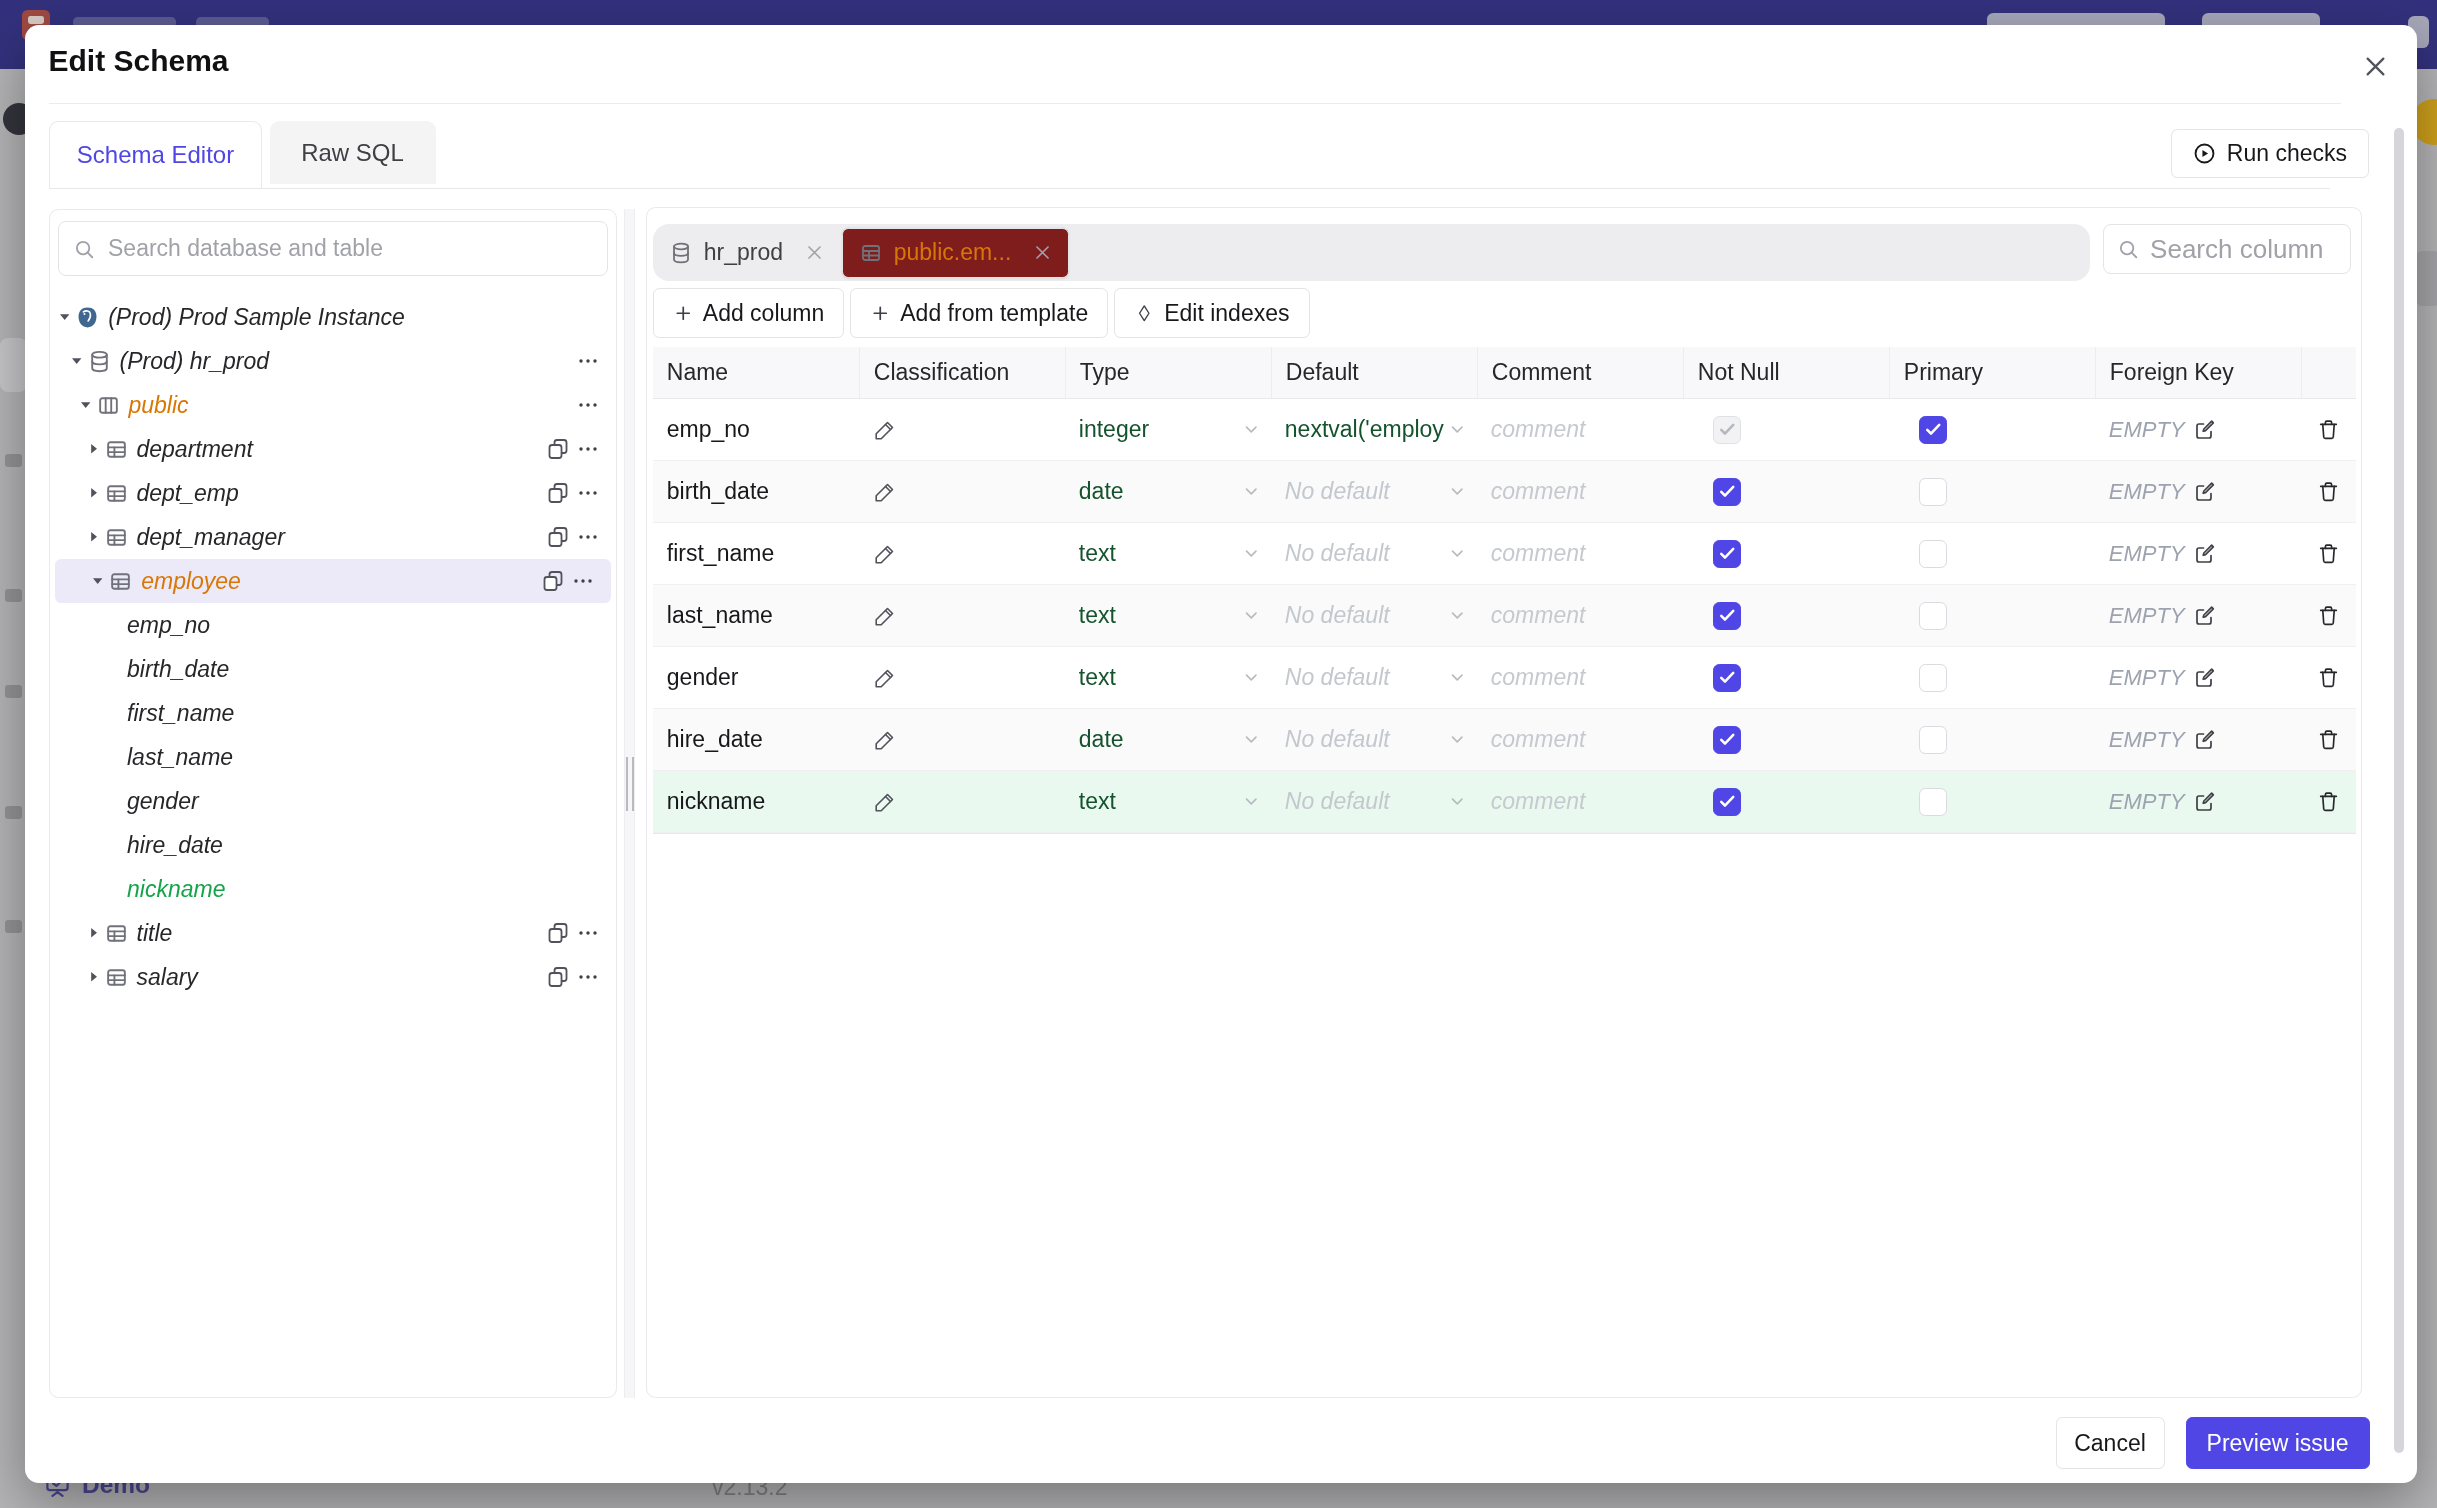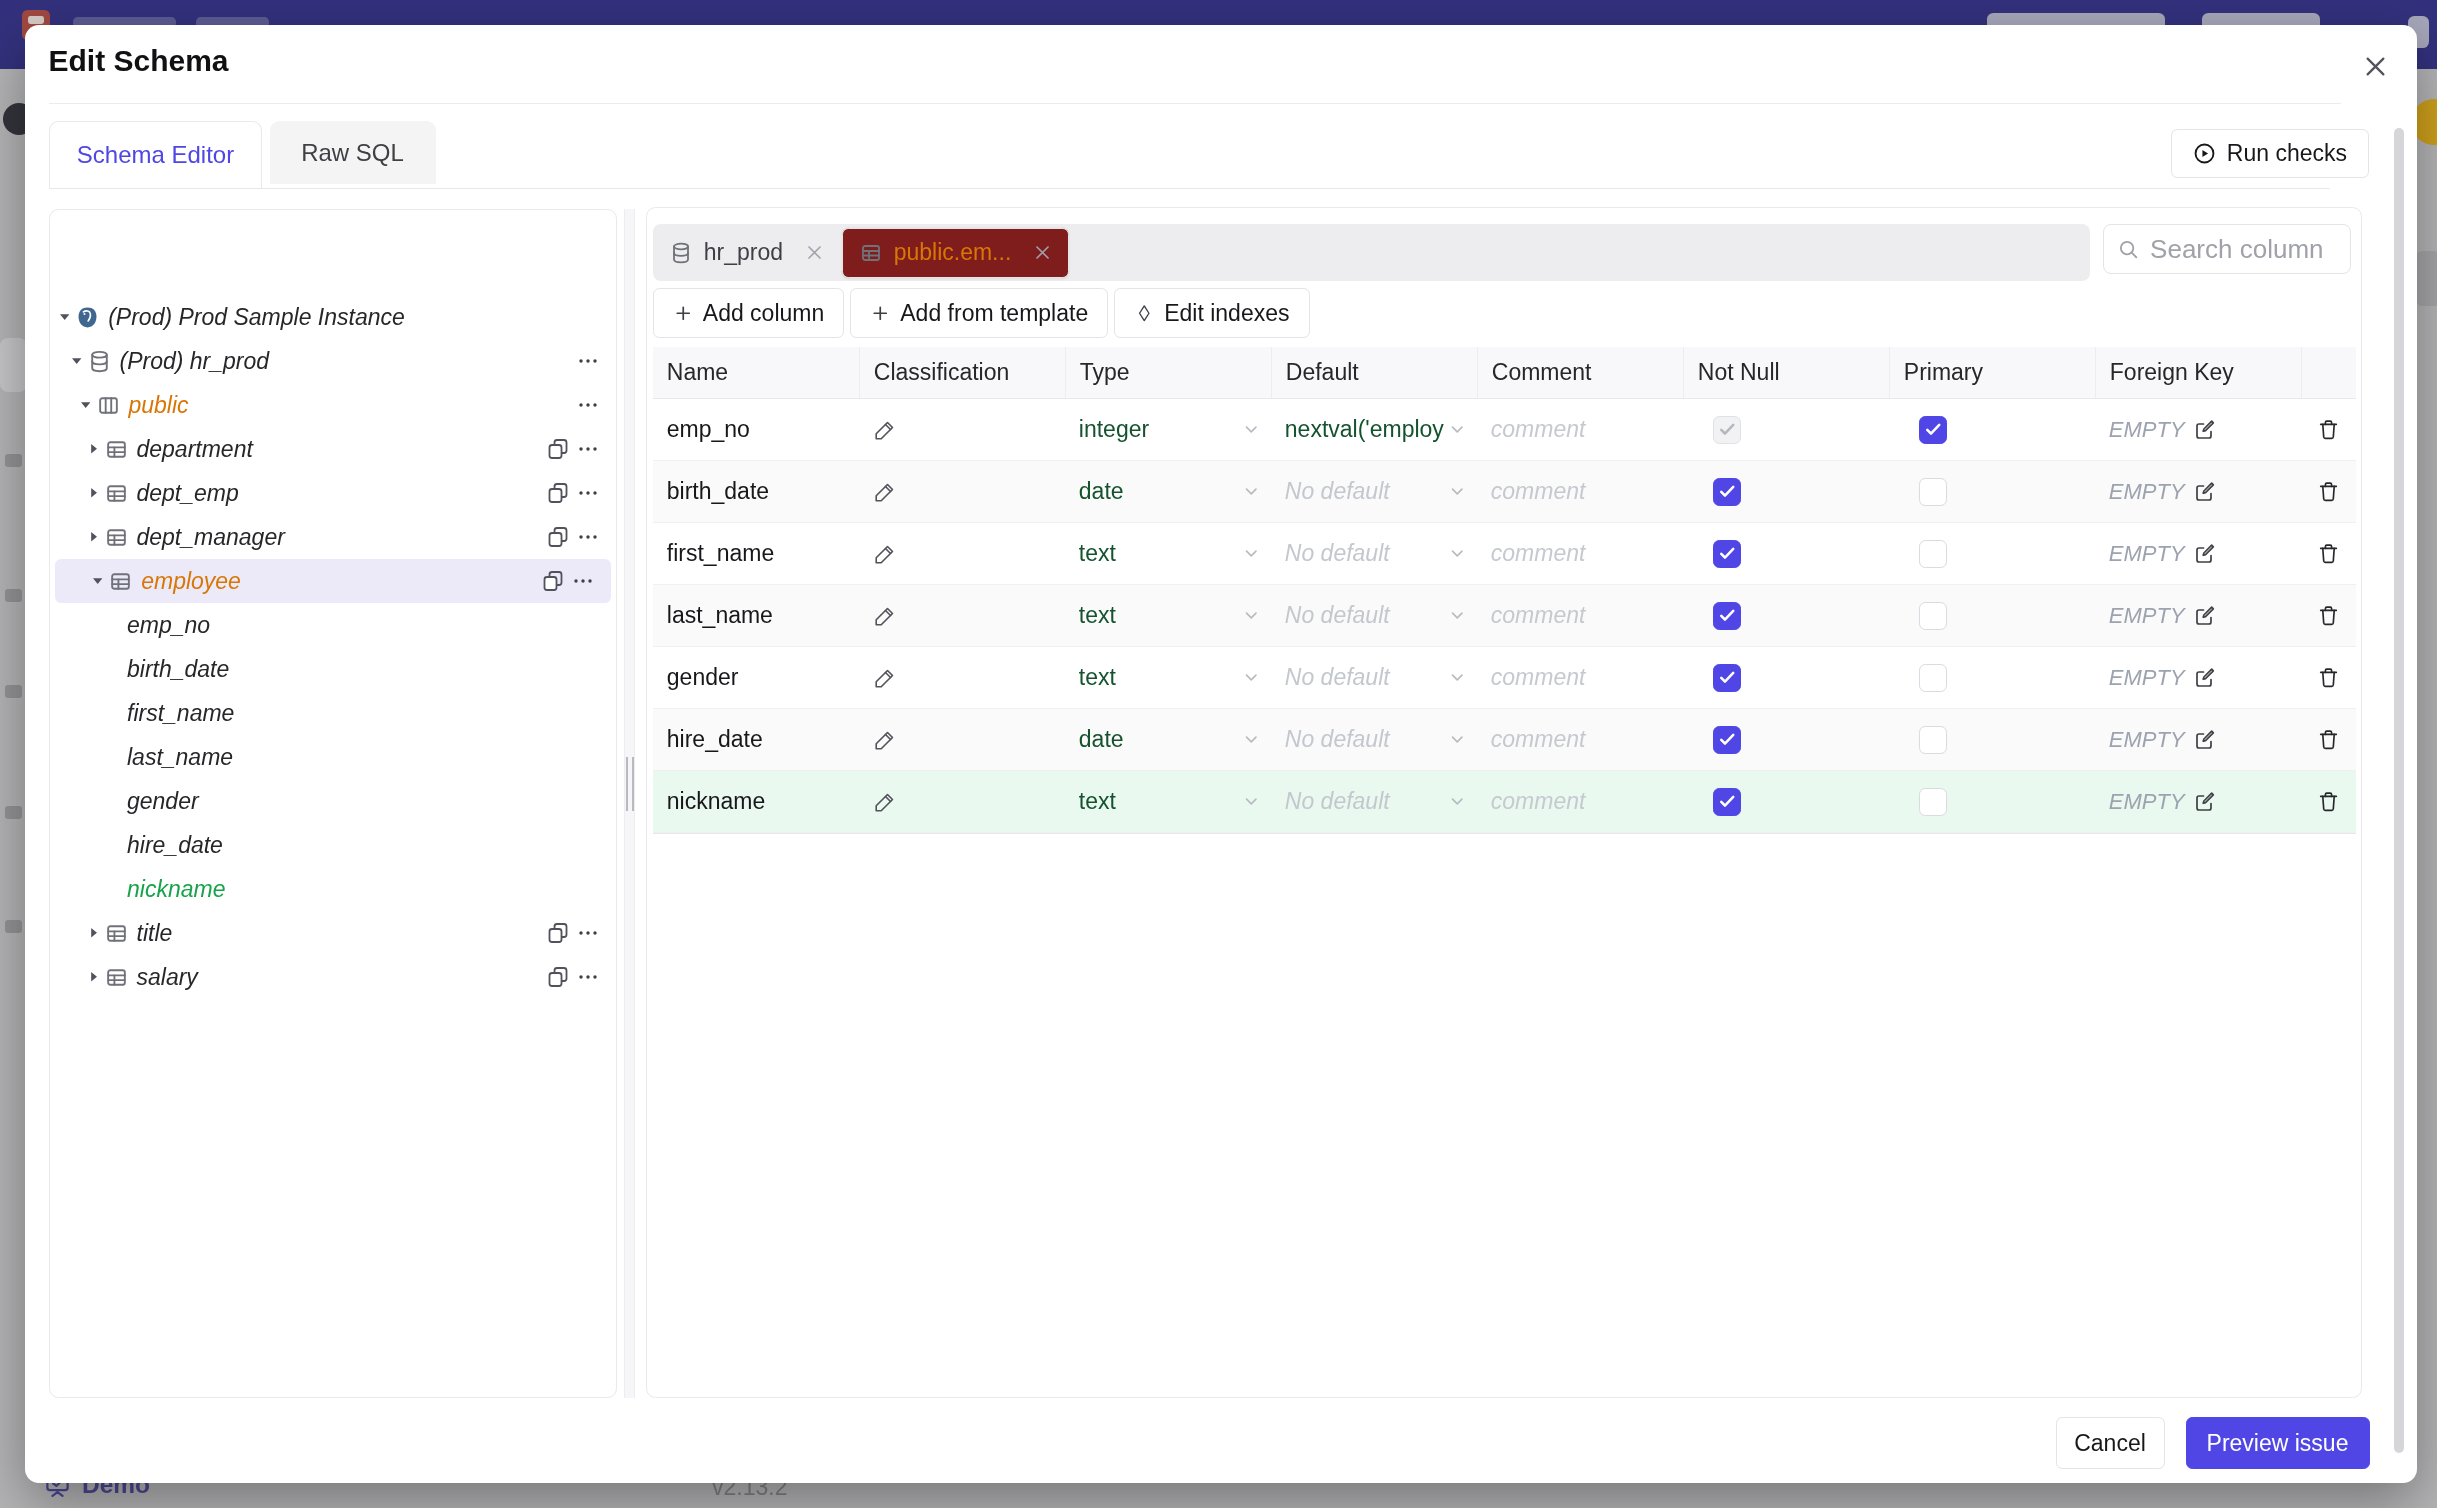--- a/index.html
+++ b/index.html
@@ -54,21 +54,21 @@
   .tree{position:absolute;left:0;top:85px;right:0;font-style:italic;}
   .trow{position:relative;height:44px;display:flex;align-items:center;font-size:23px;color:#27272a;}
   .trow .lbl{margin-left:8px;white-space:nowrap;}
   .trow.selected{background:#eceaf9;border-radius:6.3px;margin:0 4.7px;}
   .trow .caret{width:20.5px;display:flex;justify-content:center;color:#52525b;}
   .trow .r-ic{position:absolute;color:#52525b;}
   .amber{color:#d97706;}
   .green{color:#16a34a;}
 
   
-  .tabstrip{position:absolute;left:6.3px;top:16px;width:1437px;height:57px;background:#ededef;border-radius:8px;display:flex;align-items:center;}
+  .tabstrip{position:absolute;left:6.3px;top:16px;width:1437px;height:57px;background:#ededef;border-radius:16px;display:flex;align-items:center;}
   .etab{display:flex;align-items:center;gap:11px;font-size:23px;color:#3f3f46;padding:0 16px;height:57px;}
   .etab.active{background:#7f1d1d;height:50px;margin:0 1.6px;border:0.8px solid #e6e6e9;border-radius:6.3px;box-shadow:0 0.8px 2.4px rgba(0,0,0,.08);}
   .etab .x{color:#a1a1aa;margin-left:11px;}
   .m-search{position:absolute;right:9.5px;top:16px;width:248px;height:50px;border:0.8px solid #e4e4e7;border-radius:8px;
     display:flex;align-items:center;gap:9.5px;padding:0 12.6px;color:#a1a1aa;}
   .m-search input{border:none;outline:none;width:100%;font-size:26px;font-family:inherit;background:transparent;color:#0369a1;}
   .m-search input::placeholder{color:#a1a1aa;}
   .toolbar{position:absolute;left:6.3px;top:80px;display:flex;gap:6px;}
   .tbtn{display:inline-flex;align-items:center;gap:9.5px;height:50px;padding:0 19px;border:0.8px solid #e4e4e7;
     border-radius:6.3px;background:#fff;font-size:23px;color:#18181b;}
@@ -156,20 +156,29 @@
     <span class="ic" id="run-ic">
         <svg viewBox="0 0 24 24" width="25" height="25" fill="none" stroke="currentColor" stroke-width="1.8" stroke-linecap="round" stroke-linejoin="round">
           <circle cx="12" cy="12" r="8.6"></circle>
           <path d="M10 8.6l5.4 3.4L10 15.4z" fill="currentColor" stroke="none"></path>
         </svg>
       </span>
     <span>Run checks</span>
   </button>
 
   <div class="panel-side">
+    <div class="s-search">
+      <span class="ic" id="s-search-ic">
+          <svg viewBox="0 0 24 24" width="22" height="22" fill="none" stroke="currentColor" stroke-width="2" stroke-linecap="round" stroke-linejoin="round">
+            <circle cx="11" cy="11" r="6.8"></circle>
+            <line x1="16.3" y1="16.3" x2="21" y2="21"></line>
+          </svg>
+        </span>
+      <input placeholder="Search database and table" style="">
+    </div>
     <div class="tree" id="tree">
         <div class="trow" style="padding-left: 4.7px;">
           <span class="ic caret" style="color: rgb(82, 82, 91);">
             <svg viewBox="0 0 24 24" width="17.4" height="17.4" fill="none" stroke="currentColor" stroke-width="1.8" stroke-linecap="round" stroke-linejoin="round">
               <path d="M5.5 8.5h13L12 16.5z" fill="currentColor" stroke="none"></path>
             </svg>
           </span>
           <span class="ic">
             <svg viewBox="0 0 24 24" width="25" height="25">
               <path d="M12 2.5c5.2 0 8.6 3.2 8.6 8.6 0 5.9-3.4 10.4-8.6 10.4S3.4 17 3.4 11.1C3.4 5.7 6.8 2.5 12 2.5z" fill="#3f678f"></path>

